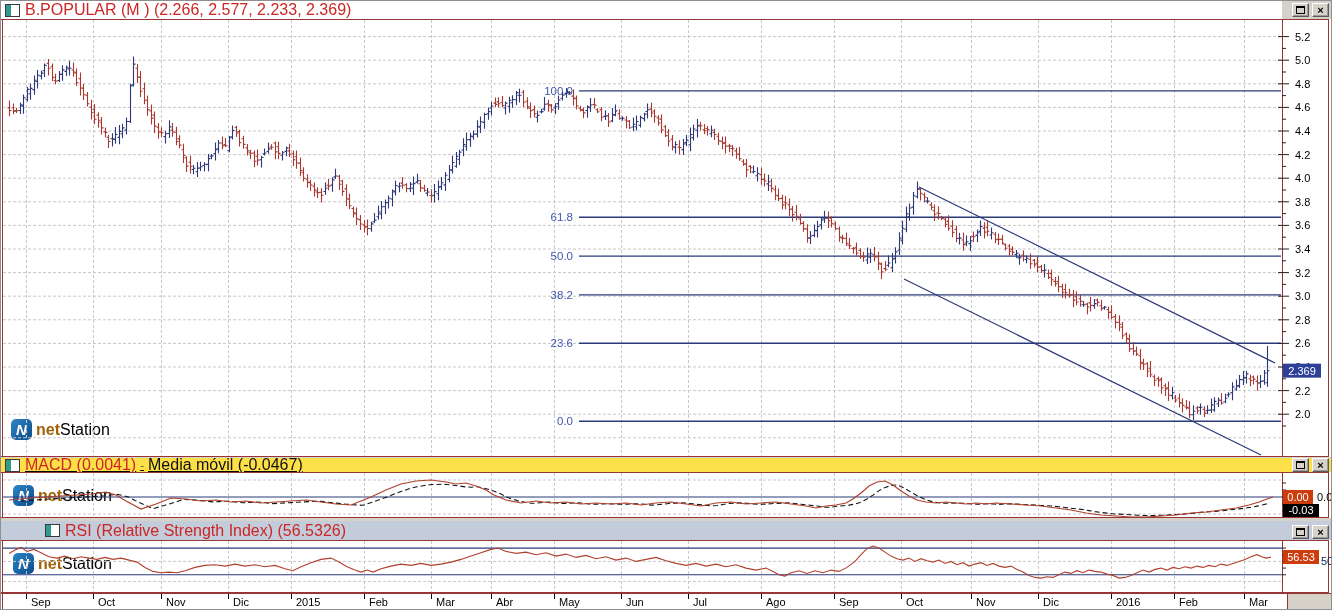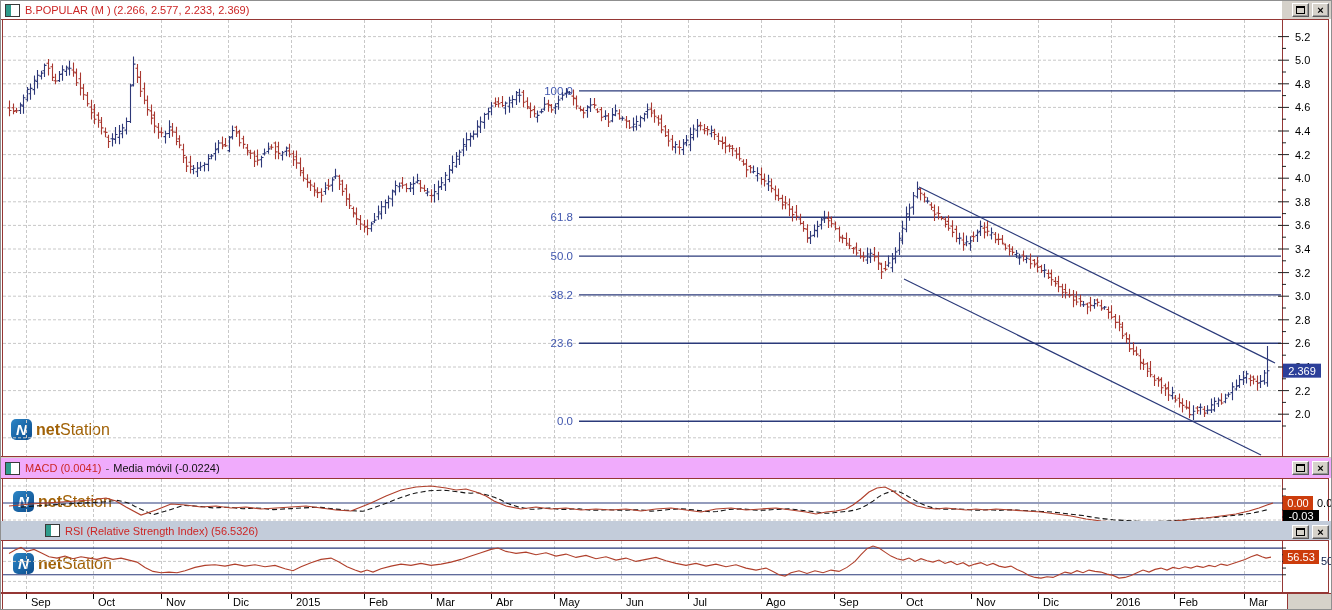--- a/index.html
+++ b/index.html
@@ -1,41 +1,41 @@
 <!DOCTYPE html>
 <html><head>
 <meta charset="utf-8">
 <style>
   html,body{margin:0;padding:0;background:#bfbfbf;font-family:"Liberation Sans",sans-serif;}
   #app{position:relative;width:1332px;height:610px;background:#d6d2ca;border:1px solid #8f8f8f;box-sizing:border-box;overflow:hidden;}
   .panel{position:absolute;left:0;width:1332px;}
   .panel header{position:relative;width:100%;display:flex;align-items:center;box-sizing:border-box;padding-left:4px;}
   #panel-price header{height:18px;background:#ffffff;}
-  #panel-macd header{height:20px;background:#f0abfc;}
+  #panel-macd header{height:14px;background:#fde047;text-decoration:underline;}
   #panel-rsi  header{height:19px;background:#c3ccda;padding-left:44px;}
   .hdr-gray{position:absolute;left:1281px;top:0;bottom:0;right:0;background:#d5d1ca;}
   .mini-icon{display:inline-block;width:13px;height:11px;border:1px solid #3a3a3a;background:linear-gradient(to right,#2f9c8c 0,#2f9c8c 5px,#ffffff 5px);margin-right:5px;flex:none;}
-  .ptitle{font-size:11px;white-space:nowrap;}
+  .ptitle{font-size:16px;white-space:nowrap;}
   .red{color:#cc2626;}
   .blk{color:#111;}
   .sep{color:#555;font-size:11.5px;margin:0 4px;}
   .hdr-right{position:absolute;right:4px;top:50%;transform:translateY(-50%);display:flex;z-index:3;}
   #panel-rsi .hdr-right{top:auto;bottom:1px;transform:none;}
   .winbtn{width:17px;height:14px;background:#d6d2ca;border:1px solid;border-color:#ffffff #5a5a5a #5a5a5a #ffffff;box-shadow:inset -1px -1px 0 #9a9a9a;display:inline-flex;align-items:center;justify-content:center;padding:0;margin-left:3px;cursor:default;}
   .g-restore{width:7px;height:5px;border:1px solid #000;border-top-width:2px;display:block;}
   .g-close{font-weight:bold;font-size:11px;font-style:normal;color:#000;line-height:1;}
   .body{position:relative;width:1332px;background:#ffffff;}
   #price-body{height:438px;}
   #macd-body{height:46px;}
   #rsi-body{height:53px;}
   .body svg{position:absolute;left:0;top:0;}
   .logo{position:absolute;display:flex;align-items:center;gap:4px;font-size:16px;z-index:0;}
   .logo-badge{width:21px;height:21px;border-radius:5px;background:linear-gradient(135deg,#2d86c6,#0b4b8c);color:#fff;font-weight:bold;font-style:italic;display:flex;align-items:center;justify-content:center;font-size:15px;flex:none;}
   .logo b{color:#a16207;}
-  .logo .st{color:#a16207;}
+  .logo .st{color:#000000;}
   #logo-price{left:10px;top:400px;}
   #logo-macd{left:12px;top:13px;}
   #logo-rsi{left:12px;top:13px;}
   #time-axis{position:absolute;left:0;top:592px;width:1180px;height:18px;background:#d6d2ca;}
   #panel-price{top:0;}
   #panel-macd{top:457px;}
   #panel-rsi{top:520px;}
   svg text{font-family:"Liberation Sans",sans-serif;}
 </style>
 </head>
@@ -176,21 +176,21 @@
           <text x="1301" y="355.65799999999996" text-anchor="middle" font-size="11" fill="#fff">2.369</text>
         </svg>
     </div>
   </section>
 
   <section class="panel" id="panel-macd">
     <header>
       <span class="mini-icon"></span>
       <span class="ptitle red">MACD (0.0041)</span>
       <span class="sep">-</span>
-      <span class="ptitle blk">Media móvil (-0.0224)</span>
+      <span class="ptitle blk">Media móvil (-0.0467)</span>
       <span class="hdr-right">
         <button class="winbtn">
             <i class="g-restore"></i>
           </button>
         <button class="winbtn">
             <i class="g-close">×</i>
           </button>
       </span>
     </header>
     <div class="body" id="macd-body">

